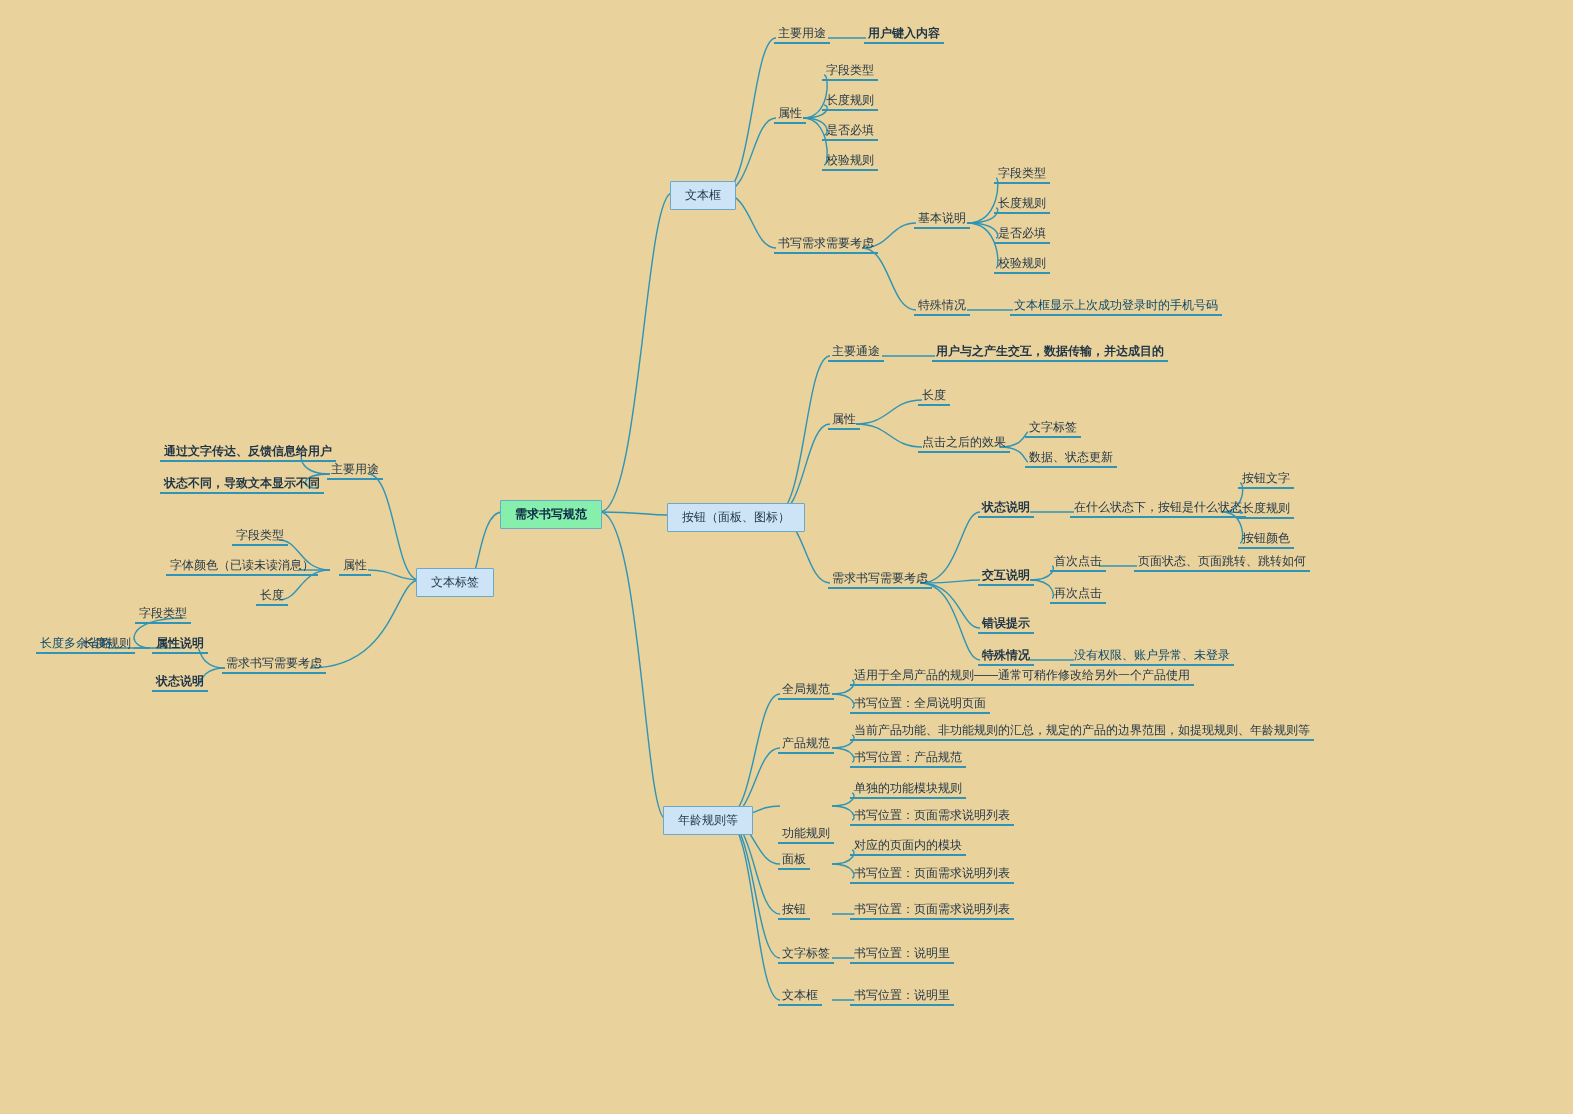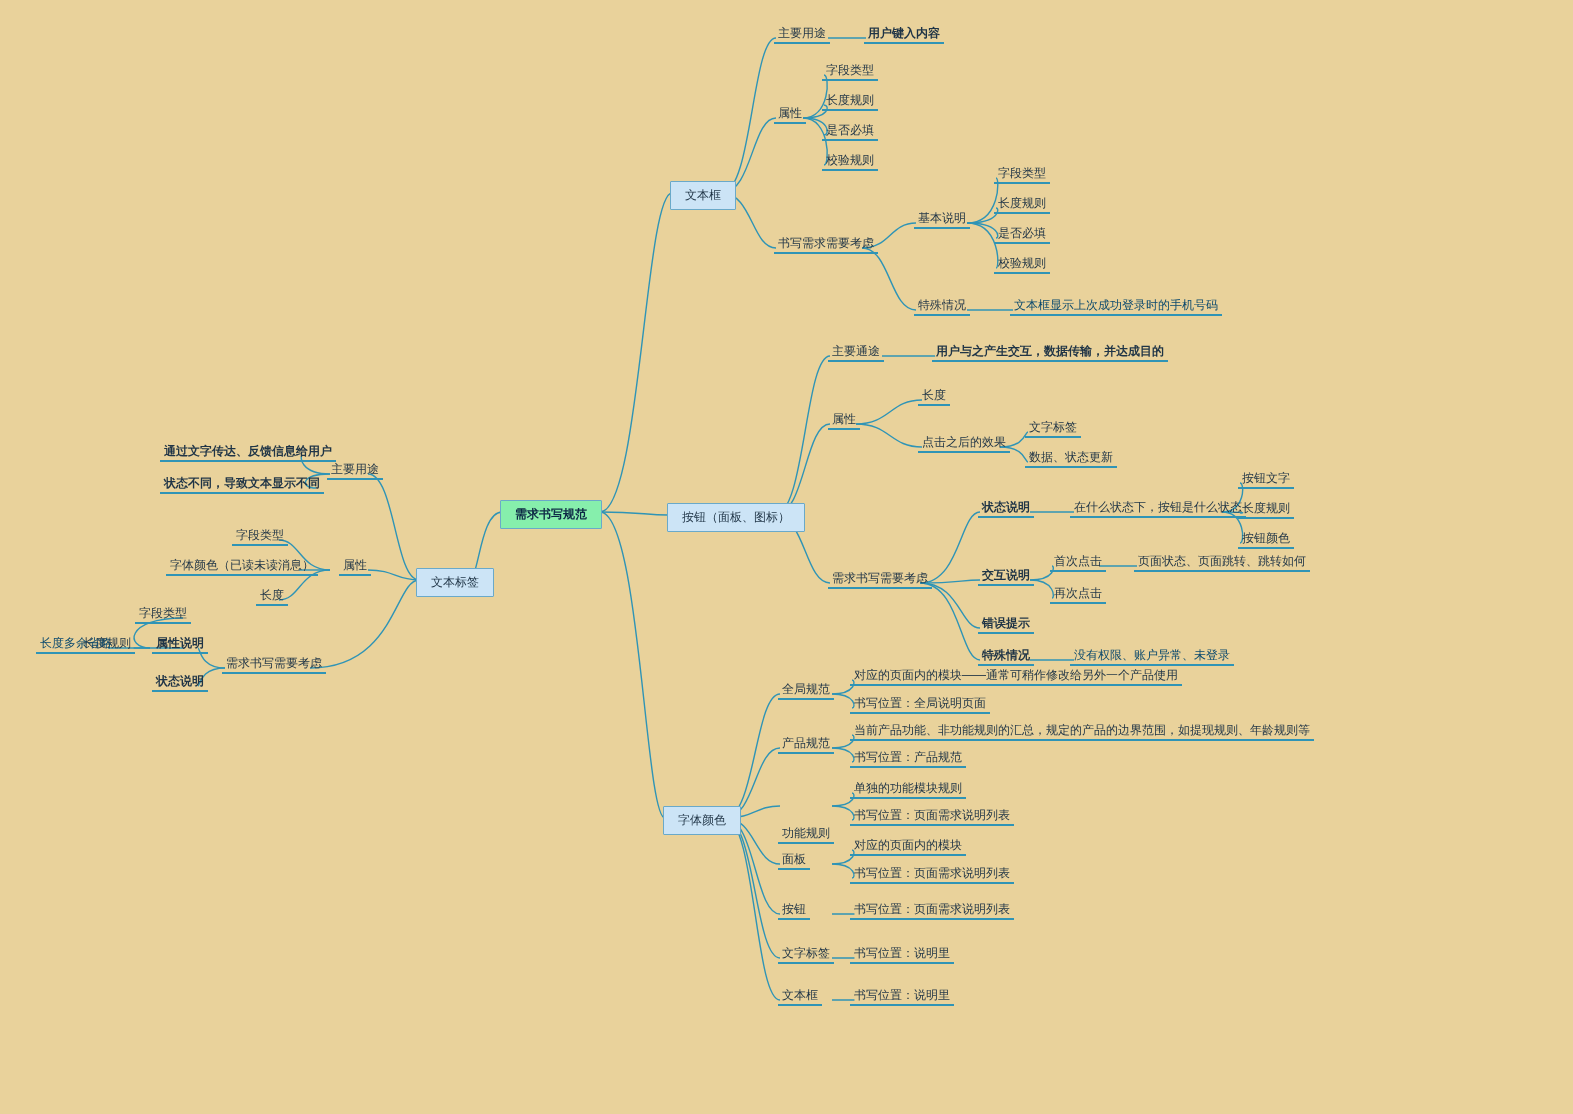--- a/index.html
+++ b/index.html
@@ -110,21 +110,21 @@
 <path d="M832 864 C856 864 856 878 852 878"></path>
 <path d="M832 914 C856 914 856 914 852 914"></path>
 <path d="M832 958 C856 958 856 958 852 958"></path>
 <path d="M832 1000 C856 1000 856 1000 852 1000"></path>
 </svg>
 
 <div id="root" class="nbox">需求书写规范</div>
 <div id="nlab" class="nbox">文本标签</div>
 <div id="nform" class="nbox">文本框</div>
 <div id="nbtn" class="nbox">按钮（面板、图标）</div>
-<div id="nreq" class="nbox">字体颜色</div>
+<div id="nreq" class="nbox">年龄规则等</div>
 
 <div class="t" style="left:327px;top:460px">主要用途</div>
 <div class="t b" style="left:160px;top:442px">通过文字传达、反馈信息给用户</div>
 <div class="t b" style="left:160px;top:474px">状态不同，导致文本显示不同</div>
 <div class="t" style="left:339px;top:556px">属性</div>
 <div class="t" style="left:232px;top:526px">字段类型</div>
 <div class="t" style="left:166px;top:556px">字体颜色（已读未读消息）</div>
 <div class="t" style="left:256px;top:586px">长度</div>
 <div class="t" style="left:222px;top:654px">需求书写需要考虑</div>
 <div class="t b" style="left:152px;top:634px">属性说明</div>
@@ -164,21 +164,21 @@
 <div class="t" style="left:1238px;top:529px">按钮颜色</div>
 <div class="t b" style="left:978px;top:566px">交互说明</div>
 <div class="t" style="left:1050px;top:552px">首次点击</div>
 <div class="t" style="left:1134px;top:552px">页面状态、页面跳转、跳转如何</div>
 <div class="t" style="left:1050px;top:584px">再次点击</div>
 <div class="t b" style="left:978px;top:614px">错误提示</div>
 <div class="t b" style="left:978px;top:646px">特殊情况</div>
 <div class="t r" style="left:1070px;top:646px">没有权限、账户异常、未登录</div>
 
 <div class="t" style="left:778px;top:680px">全局规范</div>
-<div class="t" style="left:850px;top:666px">对应的页面内的模块——通常可稍作修改给另外一个产品使用</div>
+<div class="t" style="left:850px;top:666px">适用于全局产品的规则——通常可稍作修改给另外一个产品使用</div>
 <div class="t" style="left:850px;top:694px">书写位置：全局说明页面</div>
 <div class="t" style="left:778px;top:734px">产品规范</div>
 <div class="t" style="left:850px;top:721px">当前产品功能、非功能规则的汇总，规定的产品的边界范围，如提现规则、年龄规则等</div>
 <div class="t" style="left:850px;top:748px">书写位置：产品规范</div>
 <div class="t" style="left:778px;top:824px">功能规则</div>
 <div class="t" style="left:850px;top:779px">单独的功能模块规则</div>
 <div class="t" style="left:850px;top:806px">书写位置：页面需求说明列表</div>
 <div class="t" style="left:778px;top:850px">面板</div>
 <div class="t" style="left:850px;top:836px">对应的页面内的模块</div>
 <div class="t" style="left:850px;top:864px">书写位置：页面需求说明列表</div>

